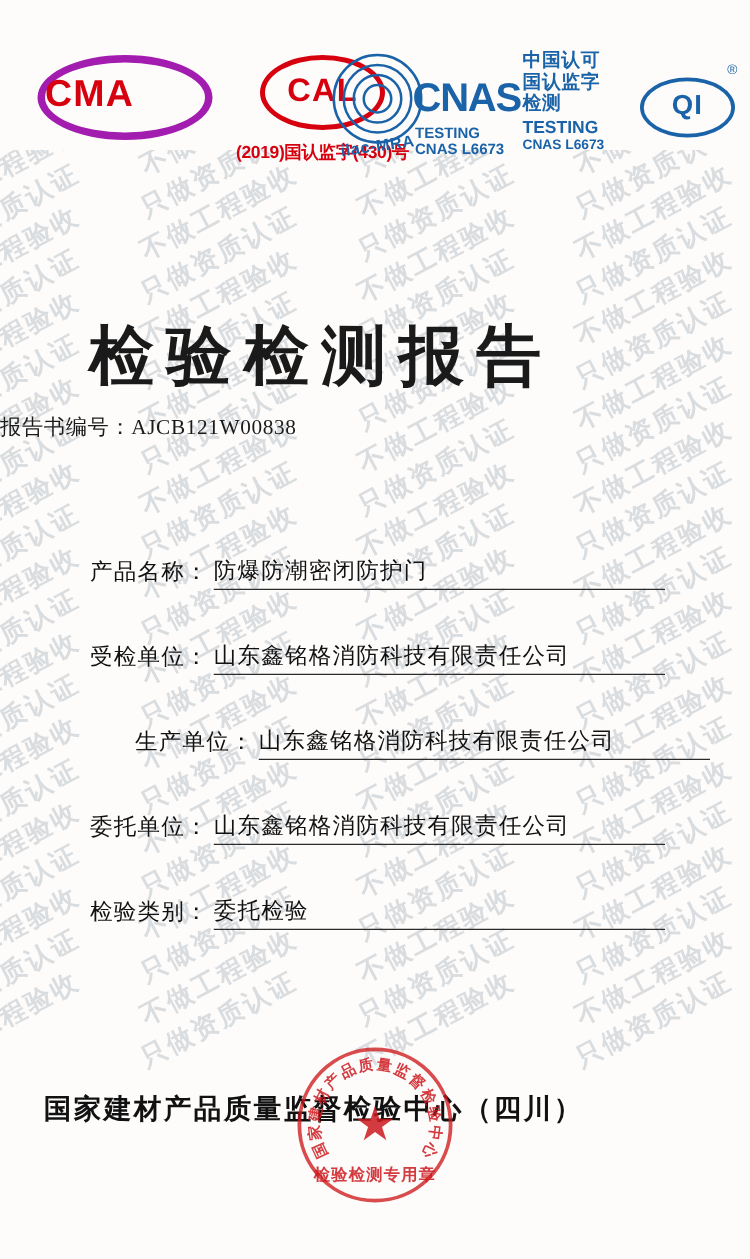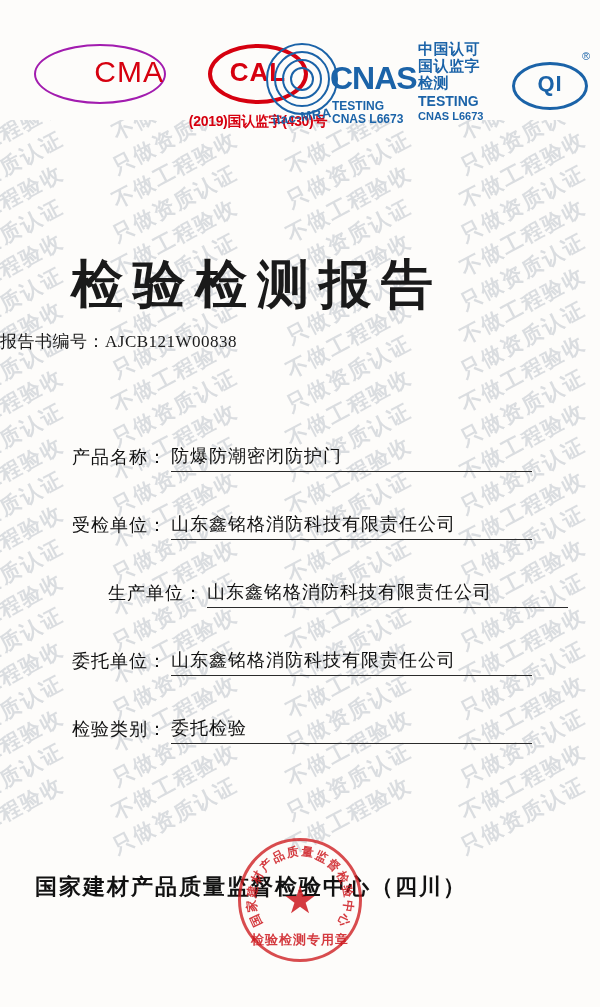--- a/index.html
+++ b/index.html
@@ -63,29 +63,29 @@
     position: absolute;
     left: 20px;
     top: 10px;
     width: 160px;
     text-align: center;
   }
   .cma-oval {
     width: 128px;
     height: 56px;
     margin: 0 auto;
-    border: 2px solid #a21caf;
+    border: 6px solid #a21caf;
     border-radius: 50%;
     color: #d6000f;
     font-family: "Liberation Sans", sans-serif;
-    font-weight: normal;
+    font-weight: bold;
     font-size: 30px;
     letter-spacing: 1px;
     line-height: 52px;
-    text-align: right;
+    text-align: left;
   }
   .cma-num {
     color: #d6000f;
     font-family: "Liberation Sans", sans-serif;
     font-weight: bold;
     font-size: 15px;
     margin-top: 6px;
     letter-spacing: -0.3px;
   }
 

